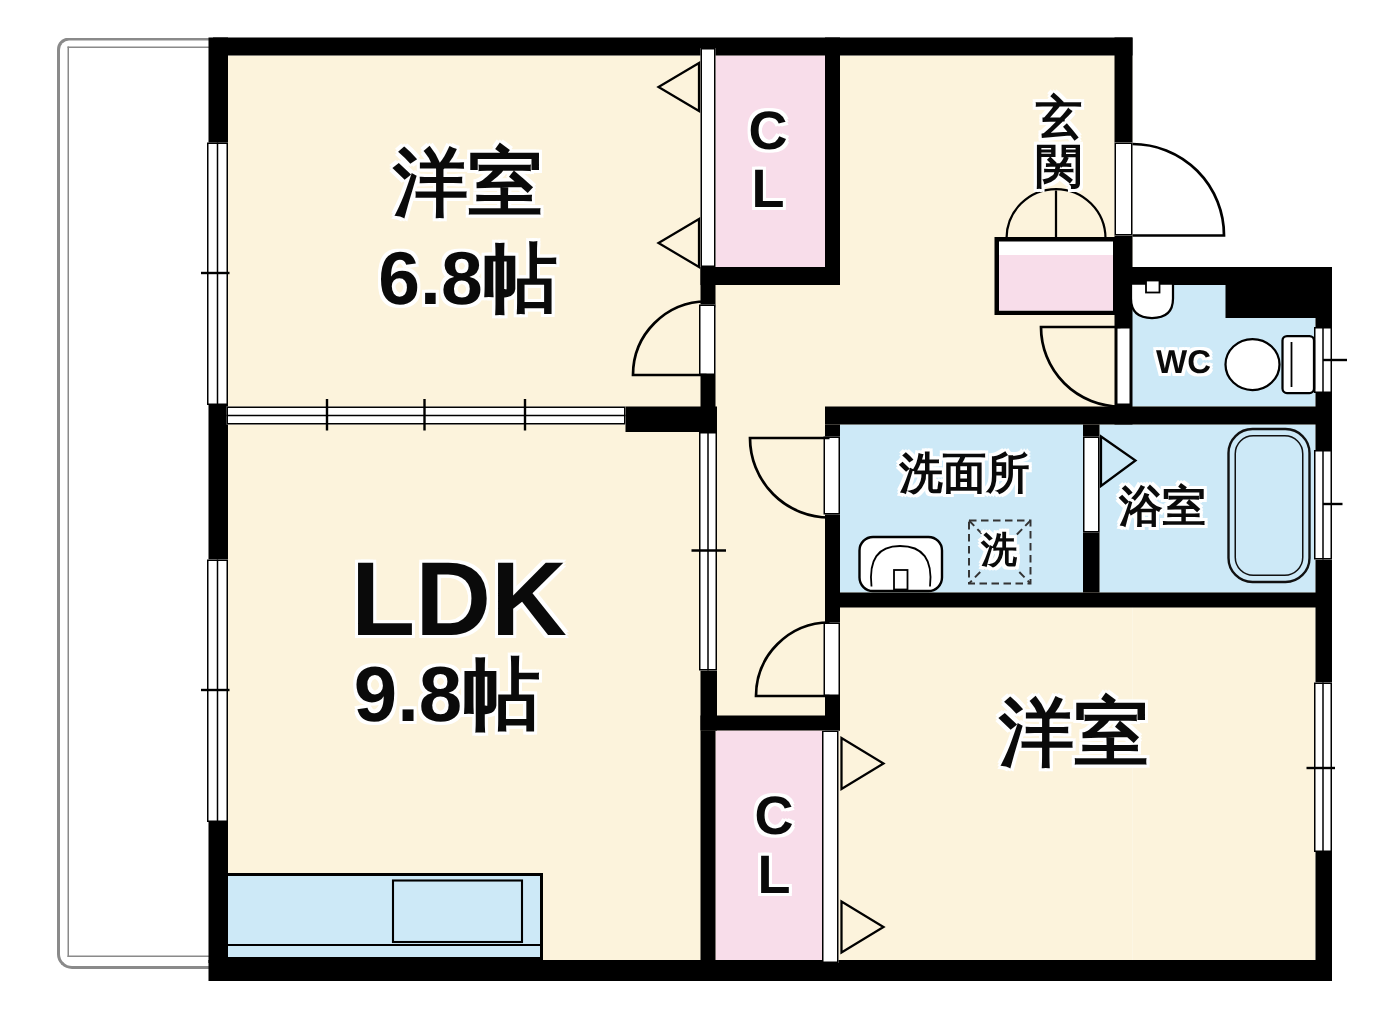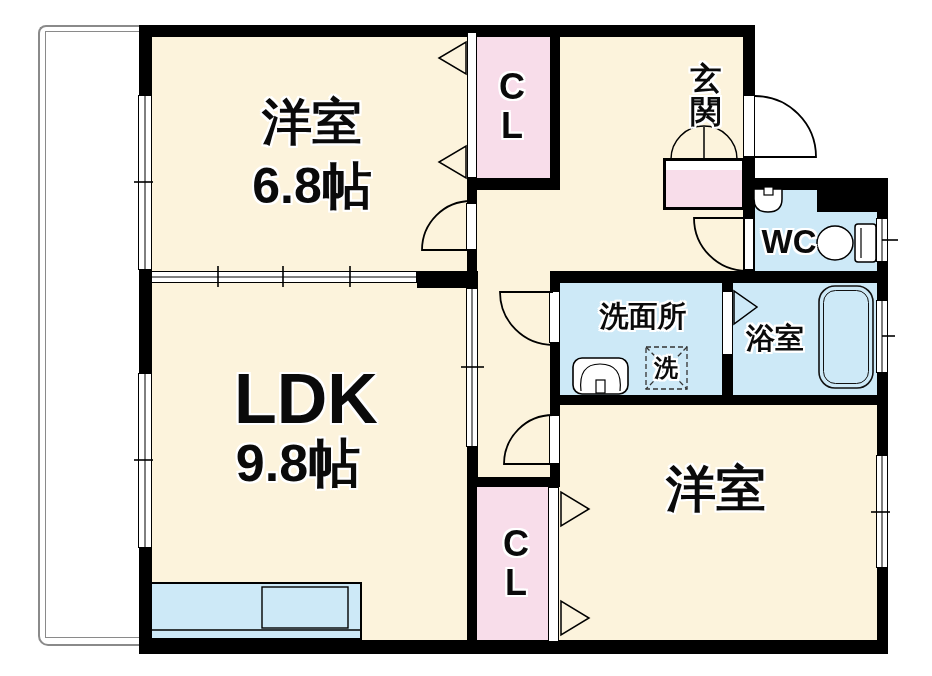--- a/index.html
+++ b/index.html
@@ -152,17 +152,17 @@
   </svg>
 
   <div class="lbl" style="left:312px;top:122px;font-size:50px;">洋室</div>
   <div class="lbl" style="left:312px;top:186px;font-size:50px;">6.8帖</div>
   <div class="lbl" style="left:306px;top:400px;font-size:70px;">LDK</div>
   <div class="lbl" style="left:298px;top:464px;font-size:52px;">9.8帖</div>
   <div class="lbl" style="left:716px;top:489px;font-size:50px;">洋室</div>
   <div class="lbl stack" style="left:512px;top:107px;font-size:36px;width:0.8em;">CL</div>
   <div class="lbl stack" style="left:516px;top:564px;font-size:36px;width:0.8em;">CL</div>
   <div class="lbl stack" style="left:706px;top:95px;font-size:31px;width:1em;">玄関</div>
-  <div class="lbl" style="left:789px;top:242px;font-size:33px;">WC</div>
+  <div class="lbl" style="left:789px;top:242px;font-size:22px;">WC</div>
   <div class="lbl" style="left:643px;top:317px;font-size:29px;text-align:center;">洗面所</div>
   <div class="lbl" style="left:775px;top:339px;font-size:29px;">浴室</div>
   <div class="lbl" style="left:666px;top:368px;font-size:24px;">洗</div>
 </div>
 
 </body></html>

